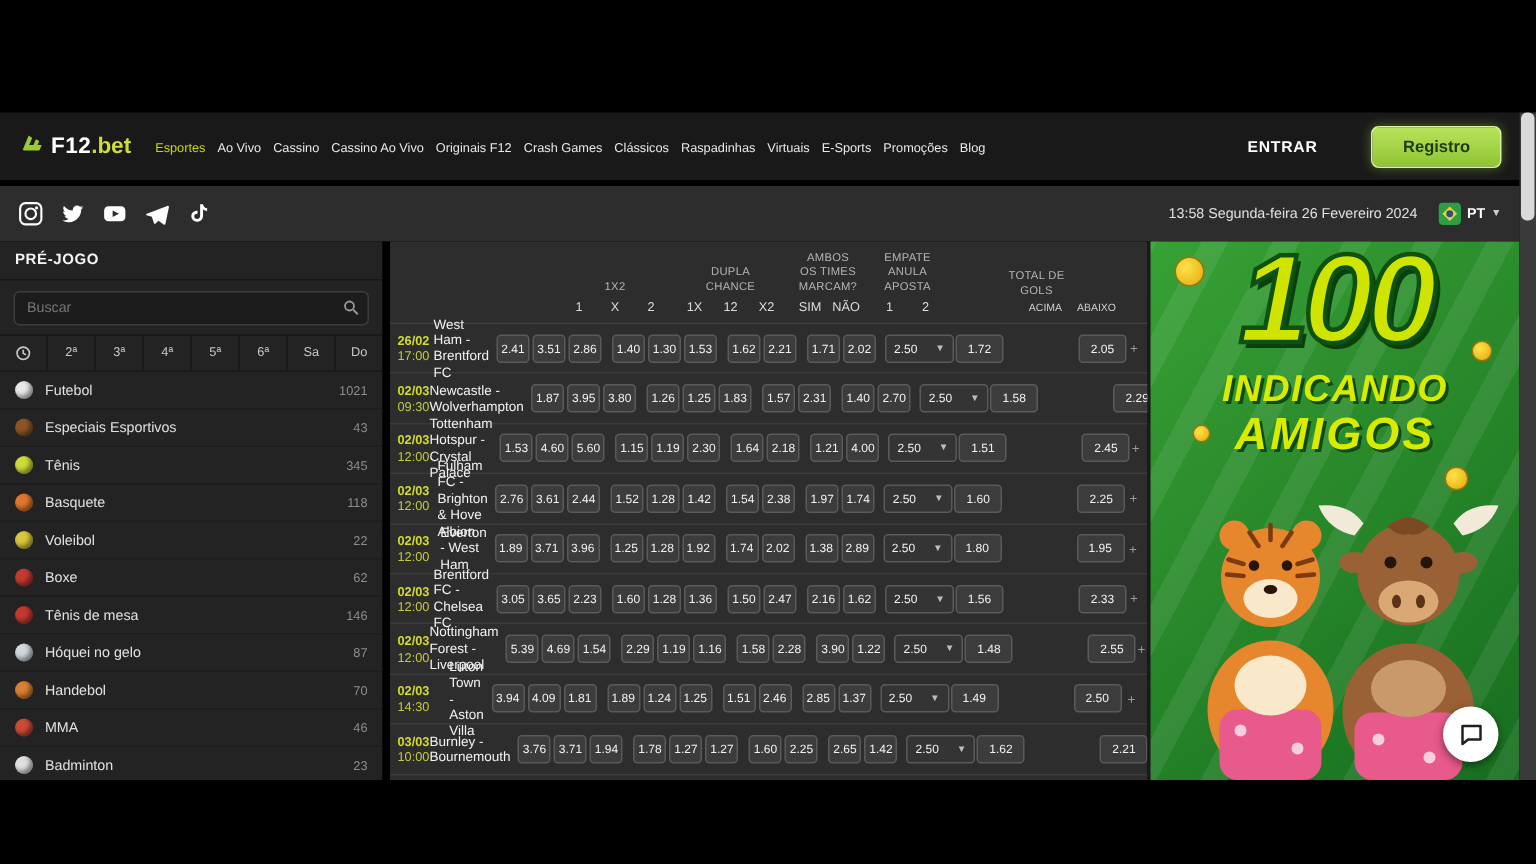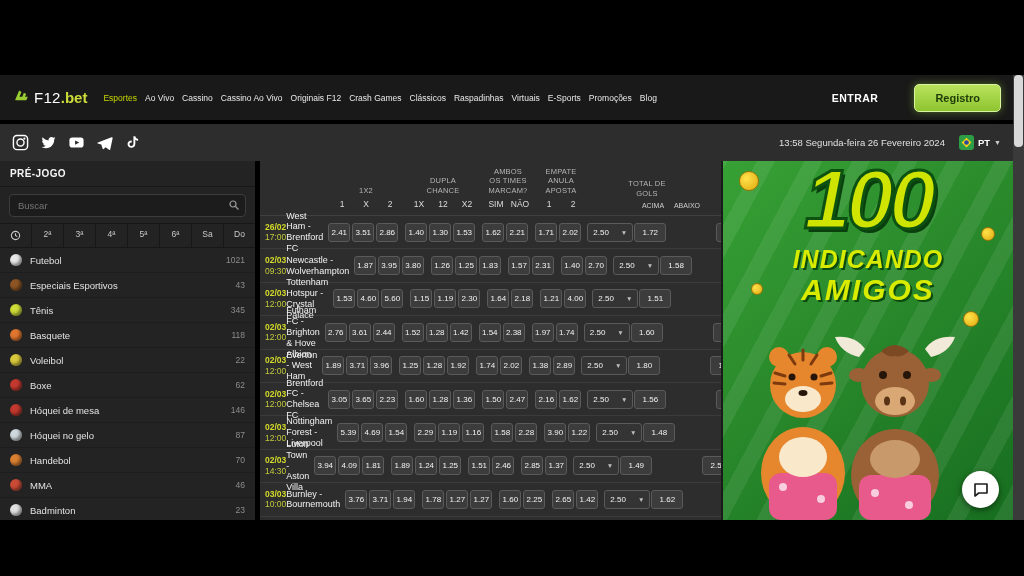--- a/index.html
+++ b/index.html
@@ -7,21 +7,21 @@
   body {
     width: 1024px; height: 576px; background: #000; overflow: hidden; position: relative;
     font-family: "Liberation Sans", sans-serif;
   }
   .stage { position: absolute; left: 0; top: 75px; width: 1013px; height: 445px; }
 
   
   .header { height: 45px; background: #191919; display: flex; align-items: center; padding: 0 12px; }
   .logo { display: flex; align-items: center; margin-right: 16px; cursor: pointer; }
   .logo svg { width: 19px; height: 19px; margin-right: 3px; }
-  .logo-text { color: #fff; font-weight: normal; font-size: 15px; letter-spacing: .3px; }
+  .logo-text { color: #fff; font-weight: bold; font-size: 15px; letter-spacing: .3px; }
   .logo-suffix { color: #cddc39; font-weight: bold; font-size: 15px; }
   .nav { display: flex; gap: 8px; align-items: center; }
   .nav-item { color: #e8e8e8; font-size: 8.5px; cursor: pointer; white-space: nowrap; }
   .nav-item.active { color: #c6d800; }
   .h-spacer { flex: 1; }
   .entrar { color: #fff; font-weight: bold; font-size: 10.5px; letter-spacing: .5px; margin-right: 36px; cursor: pointer; }
   .registro { background: linear-gradient(#b8e35c, #8fc431); border: 1px solid #d8f4a0; color: #1e3a05;
     font-weight: bold; font-size: 11px; padding: 7px 20px; border-radius: 5px; cursor: pointer;
     box-shadow: 0 0 8px rgba(150,210,60,.45); }
 
@@ -92,21 +92,21 @@
   .odd { width: 22px; height: 19px; margin: 0 1px; background: #3c3c3c; border: 1px solid #5a5a5a; border-radius: 3px;
     color: #f2f2f2; font-size: 8px; display: flex; align-items: center; justify-content: center; cursor: pointer; }
   .odd.wide { width: 32px; }
   .sel { width: 46px; height: 19px; margin-left: 5px; background: #343434; border: 1px solid #5a5a5a; border-radius: 3px;
     display: flex; align-items: center; justify-content: space-between; padding: 0 5px; cursor: pointer; flex: none; }
   .sel-val { color: #f2f2f2; font-size: 8px; }
   .sel-arrow { color: #bdbdbd; font-size: 6.5px; }
   .c-plus { width: 12px; text-align: center; color: #9a9a9a; font-size: 9px; cursor: pointer; }
 
   
-  .promo { width: 290px; position: relative; overflow: hidden; cursor: pointer;
+  .promo { width: 246px; position: relative; overflow: hidden; cursor: pointer;
     background: linear-gradient(140deg, #37a135 0%, #2b8c2c 40%, #176e20 100%); }
   .promo::before { content: ""; position: absolute; inset: -40px;
     background: repeating-linear-gradient(118deg, rgba(255,255,255,.08) 0 16px, rgba(255,255,255,0) 16px 42px); }
   .promo-100 { position: absolute; top: -10px; left: 0; right: 0; text-align: center;
     font-size: 84px; font-weight: bold; font-style: italic; color: #cfe400;
     -webkit-text-stroke: 3px #0e5212; text-shadow: 3px 4px 0 #0a3f0e; letter-spacing: -4px; }
   .promo-l2 { position: absolute; top: 84px; left: 0; right: 0; text-align: center;
     font-size: 25px; font-weight: bold; font-style: italic; color: #d9ec00; text-shadow: 2px 2px 0 #0c4a10; letter-spacing: 1px; }
   .promo-l3 { position: absolute; top: 112px; left: 0; right: 0; text-align: center;
     font-size: 30px; font-weight: bold; font-style: italic; color: #d9ec00; text-shadow: 2px 2px 0 #0c4a10; letter-spacing: 2px; }
@@ -251,21 +251,21 @@
             <span class="sport-label">Voleibol</span>
             <span class="sport-count">22</span>
           </div>
           <div class="sport-row">
             <span class="sport-icon" style="background: rgb(196, 57, 47);"></span>
             <span class="sport-label">Boxe</span>
             <span class="sport-count">62</span>
           </div>
           <div class="sport-row">
             <span class="sport-icon" style="background: rgb(196, 57, 47);"></span>
-            <span class="sport-label">Hóquei de mesa</span>
+            <span class="sport-label">Tênis de mesa</span>
             <span class="sport-count">146</span>
           </div>
           <div class="sport-row">
             <span class="sport-icon" style="background: rgb(207, 216, 220);"></span>
             <span class="sport-label">Hóquei no gelo</span>
             <span class="sport-count">87</span>
           </div>
           <div class="sport-row">
             <span class="sport-icon" style="background: rgb(217, 128, 50);"></span>
             <span class="sport-label">Handebol</span>

